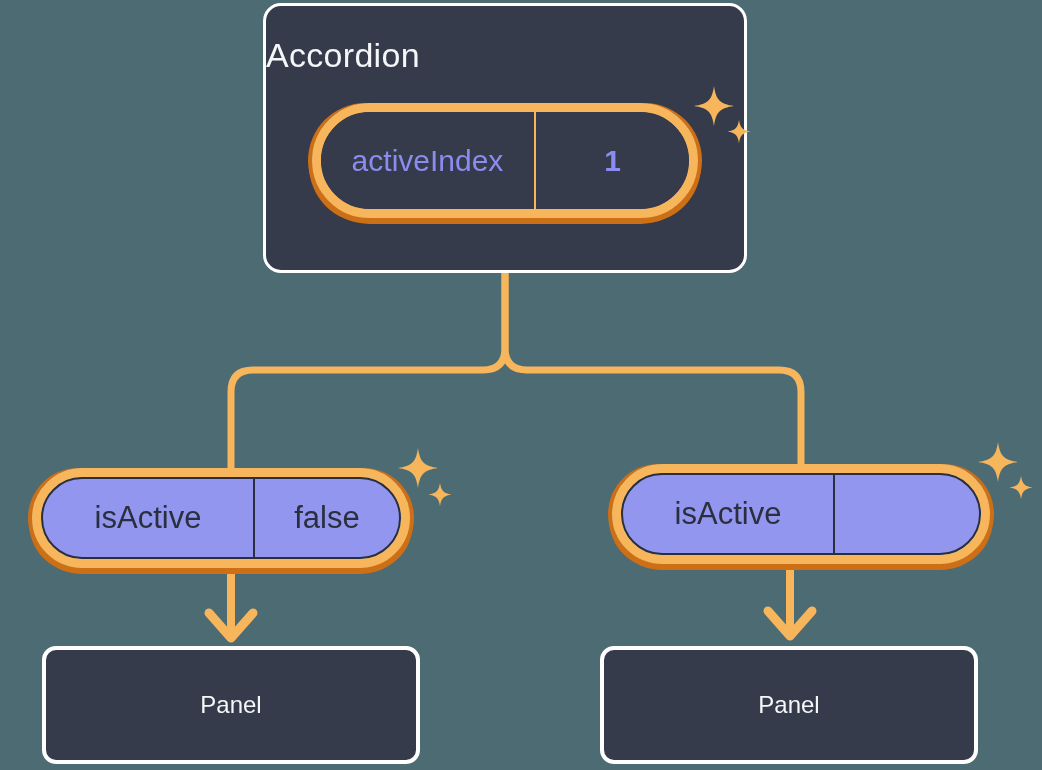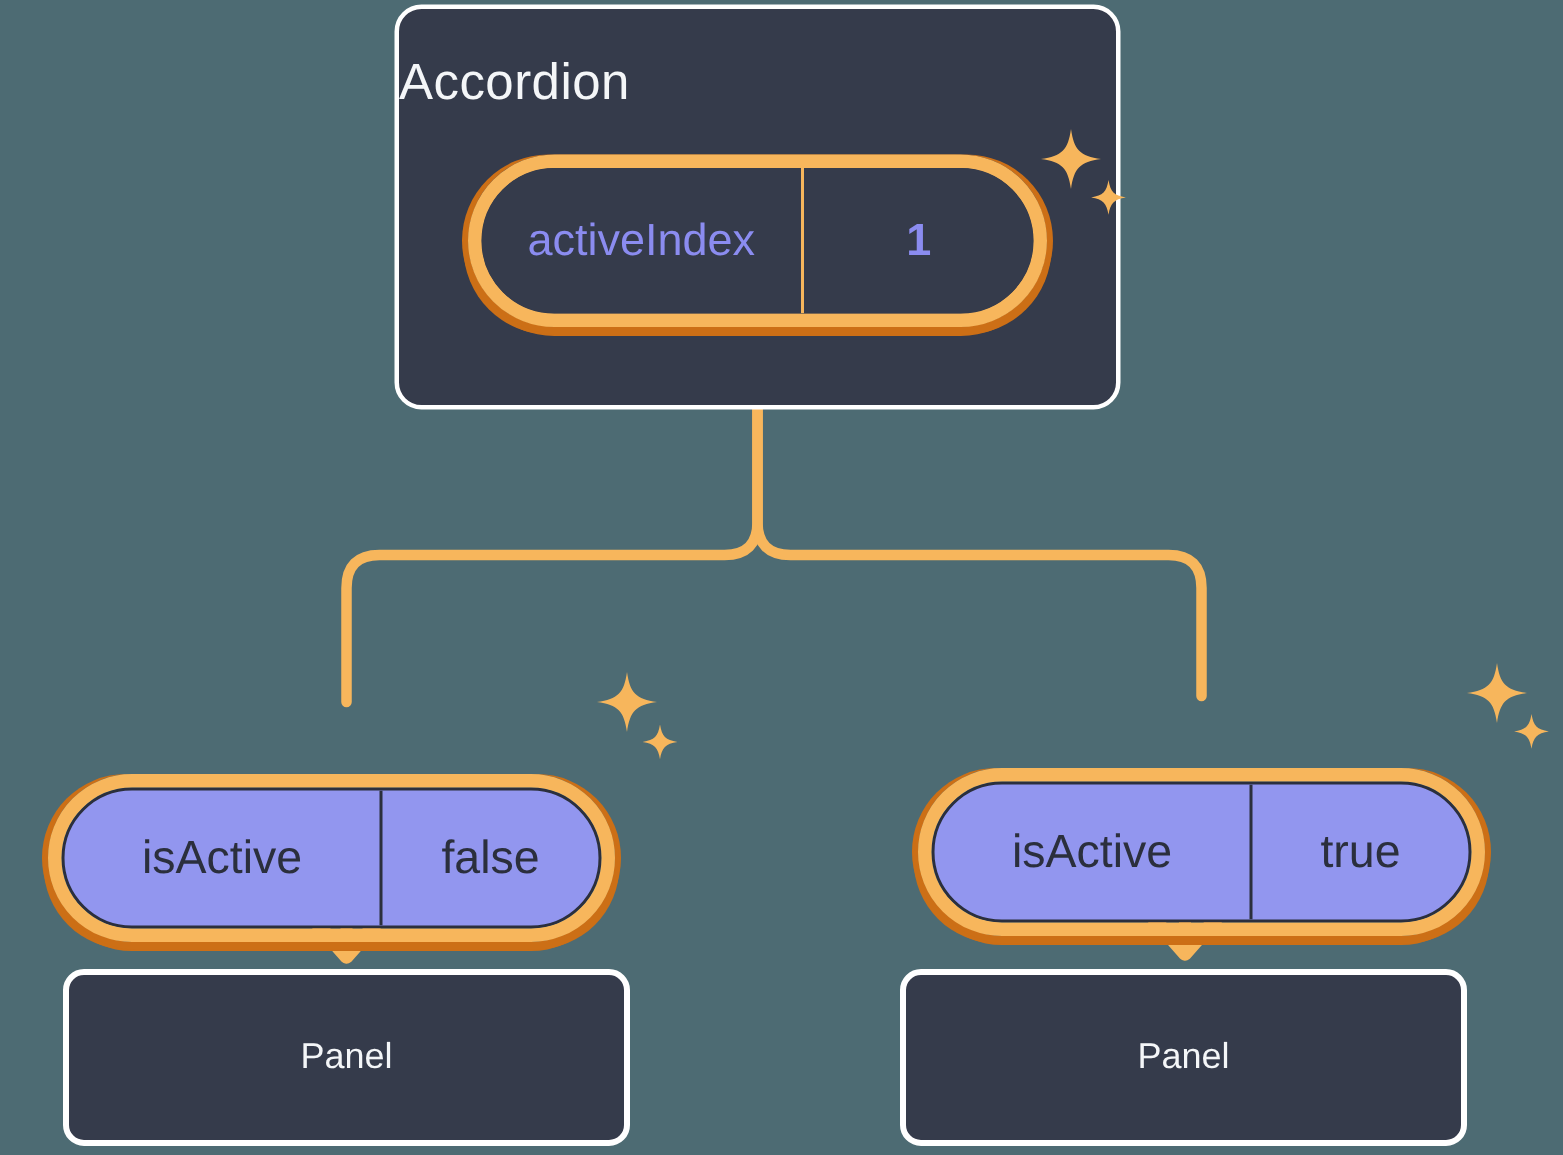--- a/index.html
+++ b/index.html
@@ -128,22 +128,21 @@
   .pill-dark .pill-val {
     flex: 1 1 auto;
     color: #8b8cf0;
     font-size: 30px;
     font-weight: bold;
   }
 
   
   .pill-purple {
     width: 378px;
-    height: 112px;
-    margin-top: 48px;
+    height: 100px;
   }
   .pill-purple .pill-inner {
     background: #9296ef;
     border: 2px solid #2b2f3d;
     border-radius: 999px;
   }
   .pill-purple .pill-key {
     flex: 0 0 212px;
     color: #2b2f3d;
     font-size: 31px;
@@ -230,21 +229,20 @@
     </svg>
   </div>
 
   <div class="card card-panel panel-left">
     <div class="panel-label">Panel</div>
   </div>
 
   <div class="pill pill-purple pill-right">
     <div class="pill-inner">
       <div class="pill-key">isActive</div>
-      <div class="pill-val">true</div>
     </div>
   </div>
 
   <div class="sparkles sparkle-right">
     <svg width="64" height="64" viewBox="0 0 64 64">
       <path d="M22 2 C24 16 28 20 42 22 C28 24 24 28 22 42 C20 28 16 24 2 22 C16 20 20 16 22 2 Z" fill="#f7b65c"></path>
       <path d="M45 36 C46.3 44 48.6 46.3 56.6 47.6 C48.6 48.9 46.3 51.2 45 59.2 C43.7 51.2 41.4 48.9 33.4 47.6 C41.4 46.3 43.7 44 45 36 Z" fill="#f7b65c"></path>
     </svg>
   </div>
 

